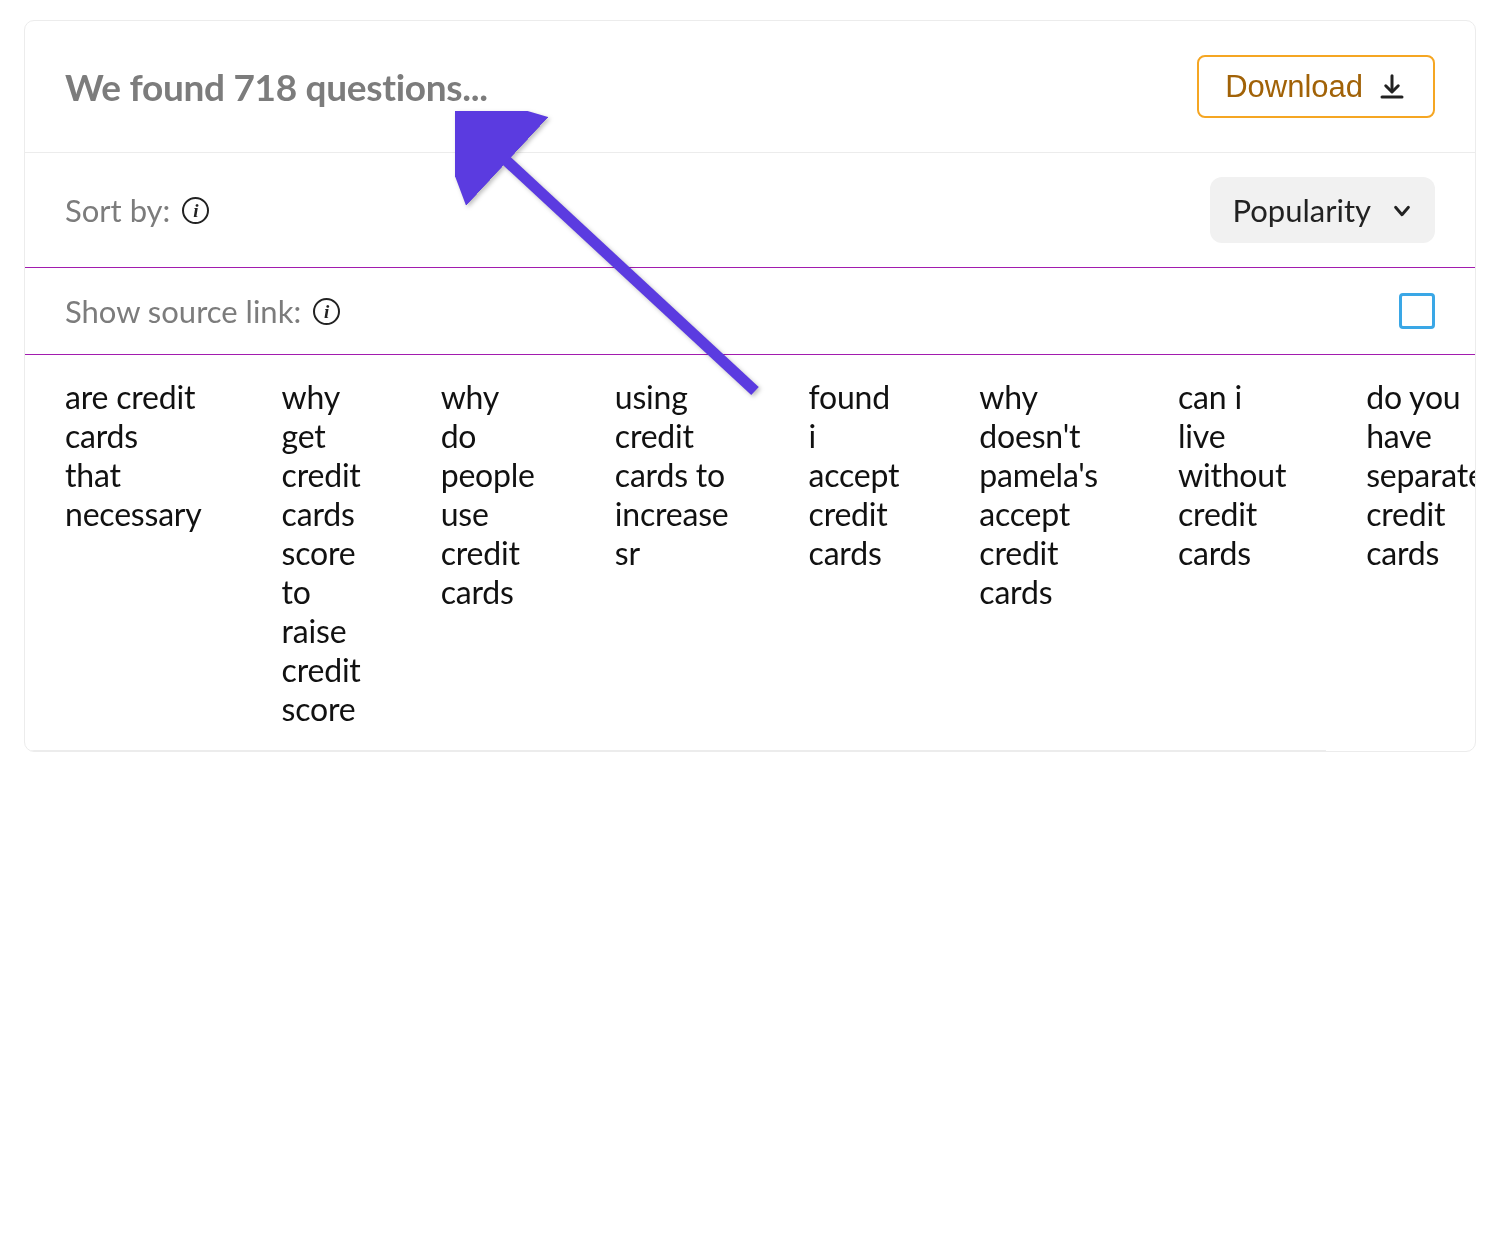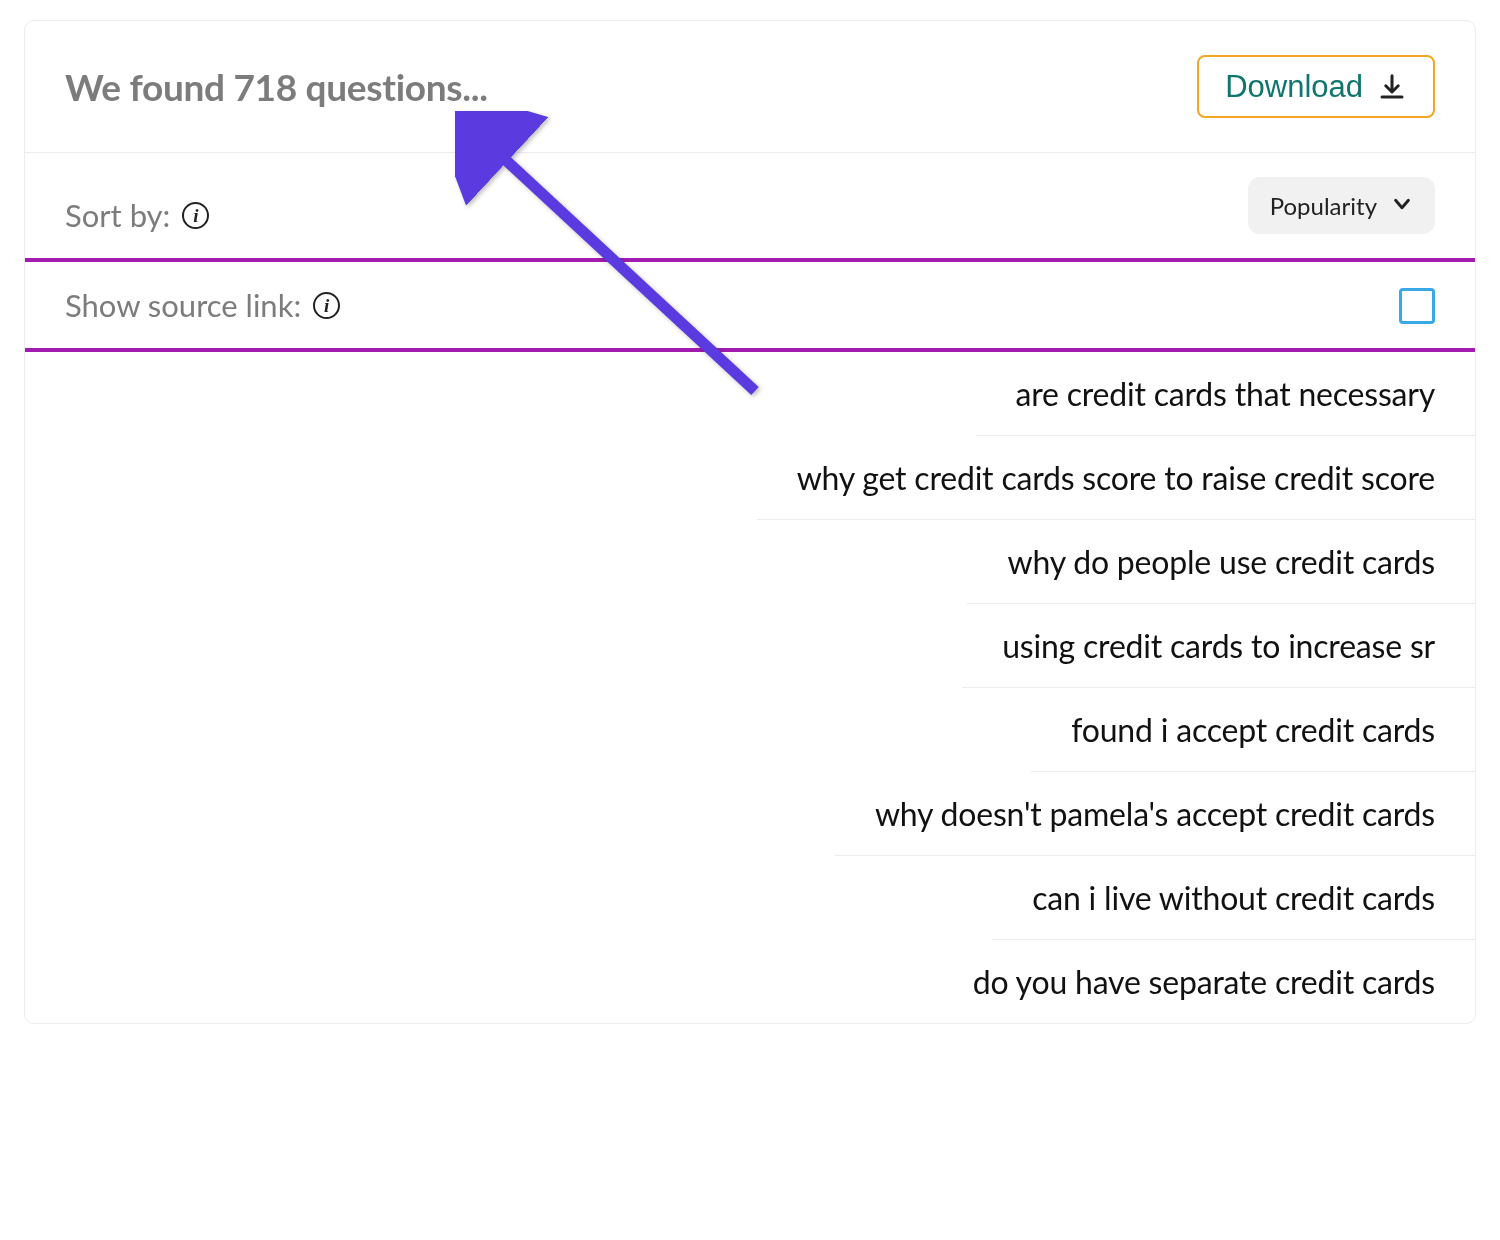--- a/index.html
+++ b/index.html
@@ -29,40 +29,40 @@
     font-size: 37px;
     font-weight: 700;
     color: #7c7c7c;
     letter-spacing: -0.3px;
   }
   .download-btn {
     display: inline-flex;
     align-items: center;
     gap: 14px;
     border: 2px solid #f5a623;
-    color: #0f766e;
+    color: #a16207;
     background: #fff;
     border-radius: 8px;
     padding: 14px 26px;
     font-size: 31px;
     font-weight: 400;
     cursor: pointer;
     line-height: 1;
   }
   .download-btn .dl-icon {
     width: 30px;
     height: 30px;
     display: inline-block;
   }
   .control-row {
     display: flex;
-    align-items: flex-end;
+    align-items: center;
     justify-content: space-between;
     padding: 24px 40px;
-    border-bottom: 4px solid #a21caf;
+    border-bottom: 1px solid #a21caf;
   }
   .control-label {
     display: flex;
     align-items: center;
     gap: 12px;
     color: #7c7c7c;
     font-size: 31px;
     font-weight: 400;
   }
   .info-icon {
@@ -76,45 +76,44 @@
     color: #222;
     font-family: Georgia, serif;
     font-style: italic;
     font-weight: 700;
     font-size: 19px;
     line-height: 1;
   }
   .sort-select {
     display: inline-flex;
     align-items: center;
-    gap: 14px;
+    gap: 20px;
     background: #f1f1f1;
     color: #222;
-    font-size: 24px;
+    font-size: 31px;
     font-weight: 400;
     padding: 14px 22px;
     border-radius: 12px;
     cursor: pointer;
   }
   .chevron-down {
     width: 22px;
     height: 22px;
   }
   .checkbox {
     width: 36px;
     height: 36px;
     border: 3px solid #3aa7e6;
     border-radius: 4px;
     background: #fff;
     cursor: pointer;
   }
   .list {
     display: flex;
-    flex-direction: column;
-    align-items: flex-end;
+    flex-direction: row;
   }
   .list-item {
     padding: 22px 40px;
     font-size: 32px;
     color: #111;
     border-bottom: 1px solid #ececec;
     font-weight: 400;
     letter-spacing: -0.2px;
   }
   .list-item:last-child { border-bottom: none; }

